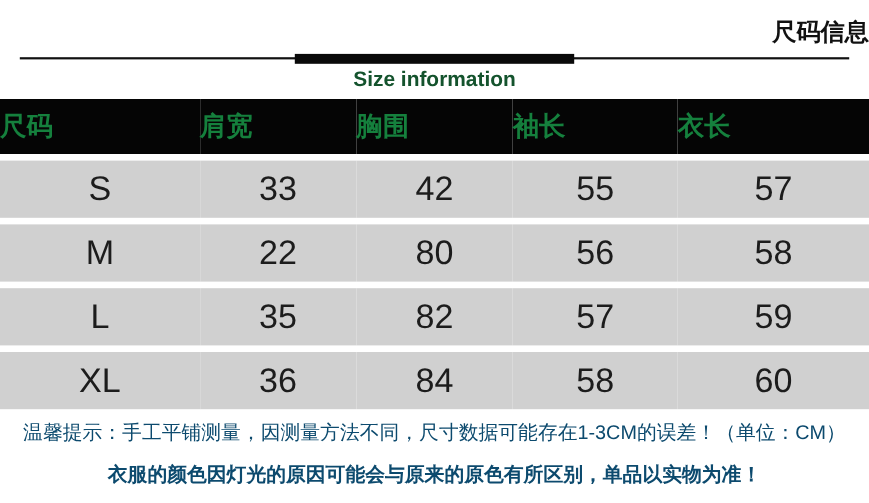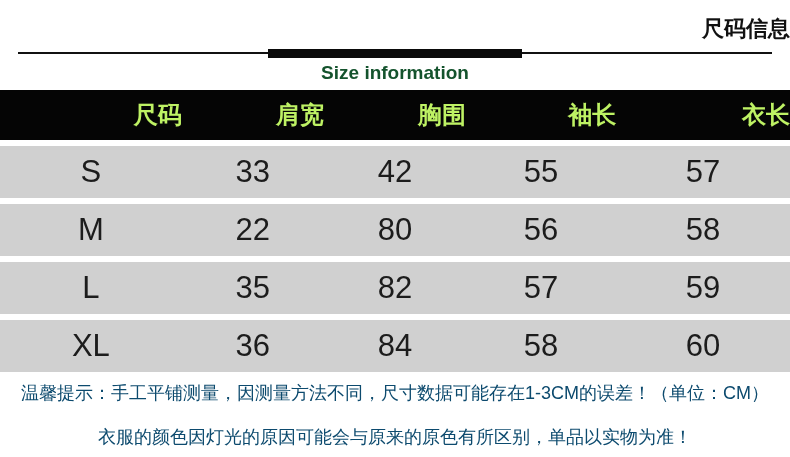--- a/index.html
+++ b/index.html
@@ -59,44 +59,44 @@
     border-spacing: 0 6px;
     table-layout: fixed;
   }
   .size-table col.c1 { width: 23%; }
   .size-table col.c2 { width: 18%; }
   .size-table col.c3 { width: 18%; }
   .size-table col.c4 { width: 19%; }
   .size-table col.c5 { width: 22%; }
   .size-table th {
     background: #050505;
-    color: #bef264;
+    color: #15803d;
     font-size: 24px;
     font-weight: bold;
     height: 50px;
-    text-align: right;
+    text-align: left;
     padding: 0;
   }
   .size-table td {
     background: #d0d0d0;
     color: #1c1c1c;
     font-size: 31px;
     font-weight: normal;
     height: 52px;
     text-align: center;
     padding: 0;
   }
   .note {
     text-align: center;
     color: #0c4a6e;
     font-size: 18px;
     line-height: 22px;
   }
   .note-1 { margin-top: 4px; }
-  .note-2 { margin-top: 22px; }
+  .note-2 { margin-top: 16px; font-weight: bold; }
 </style>
 </head>
 <body>
 
 <div class="page">
 
   <div class="title-cn">尺码信息</div>
 
   <div class="divider">
     <div class="divider-line"></div>

